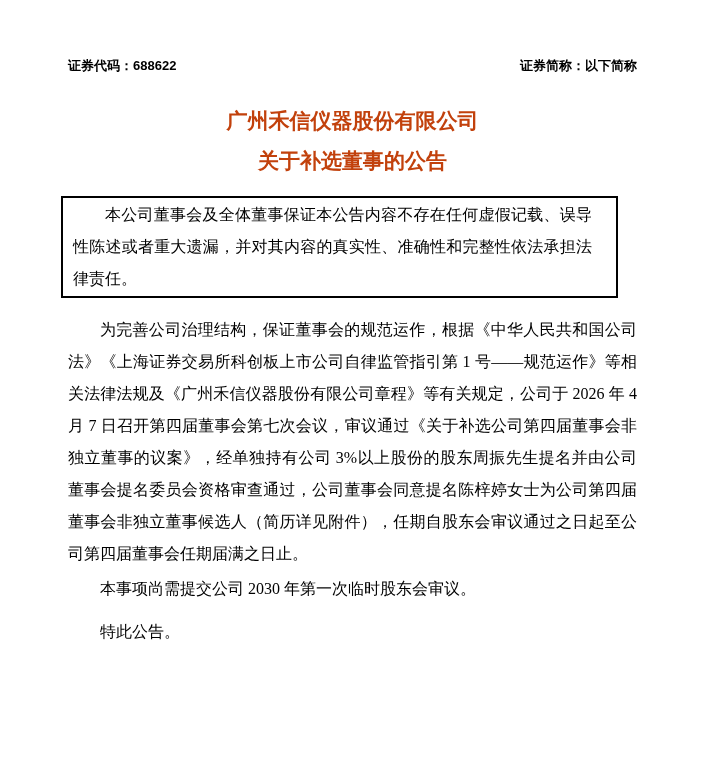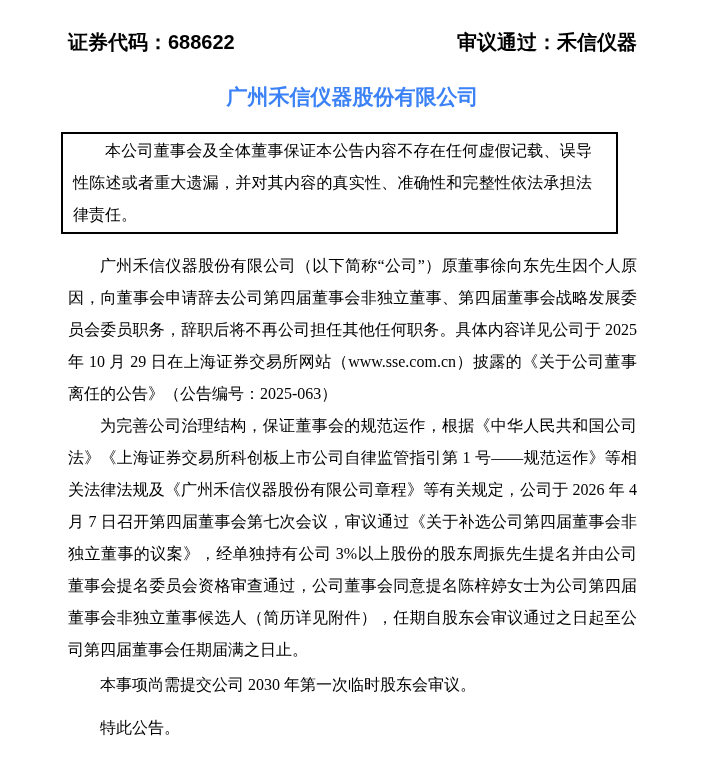--- a/index.html
+++ b/index.html
@@ -17,31 +17,32 @@
     font-family: "Liberation Serif", "DejaVu Serif", serif;
     color: #000000;
     overflow: hidden;
   }
   .doc-header {
     display: flex;
     justify-content: space-between;
     align-items: flex-start;
     font-family: "Liberation Sans", "DejaVu Sans", sans-serif;
     font-weight: bold;
-    font-size: 20px;
+    font-size: 13px;
     line-height: 18px;
     white-space: nowrap;
+    margin-top: 24px;
   }
   .title-block {
     margin-top: 26px;
     text-align: center;
     font-family: Liberation Sans, sans-serif;
     font-weight: bold;
     font-size: 21px;
-    color: #3b82f6;
+    color: #c2410c;
   }
   .title-line {
     line-height: 40px;
   }
   .disclaimer-box {
     margin-top: 15px;
     margin-left: -7px;
     width: 557px;
     box-sizing: border-box;
     border: 2px solid #000000;
@@ -68,31 +69,31 @@
     margin-top: 11px;
   }
 </style>
 </head>
 <body>
 
 <div class="page">
 
   <div class="doc-header">
     <span>证券代码：688622</span>
-    <span>审议通过：禾信仪器</span>
+    <span>证券简称：以下简称</span>
   </div>
 
   <div class="title-block">
     <div class="title-line">广州禾信仪器股份有限公司</div>
+    <div class="title-line">关于补选董事的公告</div>
   </div>
 
   <div class="disclaimer-box">
     <span>本公司董事会及全体董事保证本公告内容不存在任何虚假记载、误导性陈述或者重大遗漏，并对其内容的真实性、准确性和完整性依法承担法律责任。</span>
   </div>
 
   <div class="body-block">
-    <p>广州禾信仪器股份有限公司（以下简称“公司”）原董事徐向东先生因个人原因，向董事会申请辞去公司第四届董事会非独立董事、第四届董事会战略发展委员会委员职务，辞职后将不再公司担任其他任何职务。具体内容详见公司于 2025 年 10 月 29 日在上海证券交易所网站（www.sse.com.cn）披露的《关于公司董事离任的公告》（公告编号：2025-063）</p>
     <p>为完善公司治理结构，保证董事会的规范运作，根据《中华人民共和国公司法》《上海证券交易所科创板上市公司自律监管指引第 1 号——规范运作》等相关法律法规及《广州禾信仪器股份有限公司章程》等有关规定，公司于 2026 年 4 月 7 日召开第四届董事会第七次会议，审议通过《关于补选公司第四届董事会非独立董事的议案》，经单独持有公司 3%以上股份的股东周振先生提名并由公司董事会提名委员会资格审查通过，公司董事会同意提名陈梓婷女士为公司第四届董事会非独立董事候选人（简历详见附件），任期自股东会审议通过之日起至公司第四届董事会任期届满之日止。</p>
     <p class="spacer-before">本事项尚需提交公司 2030 年第一次临时股东会审议。</p>
     <p class="closing">特此公告。</p>
   </div>
 
 </div>
 
 </body></html>

